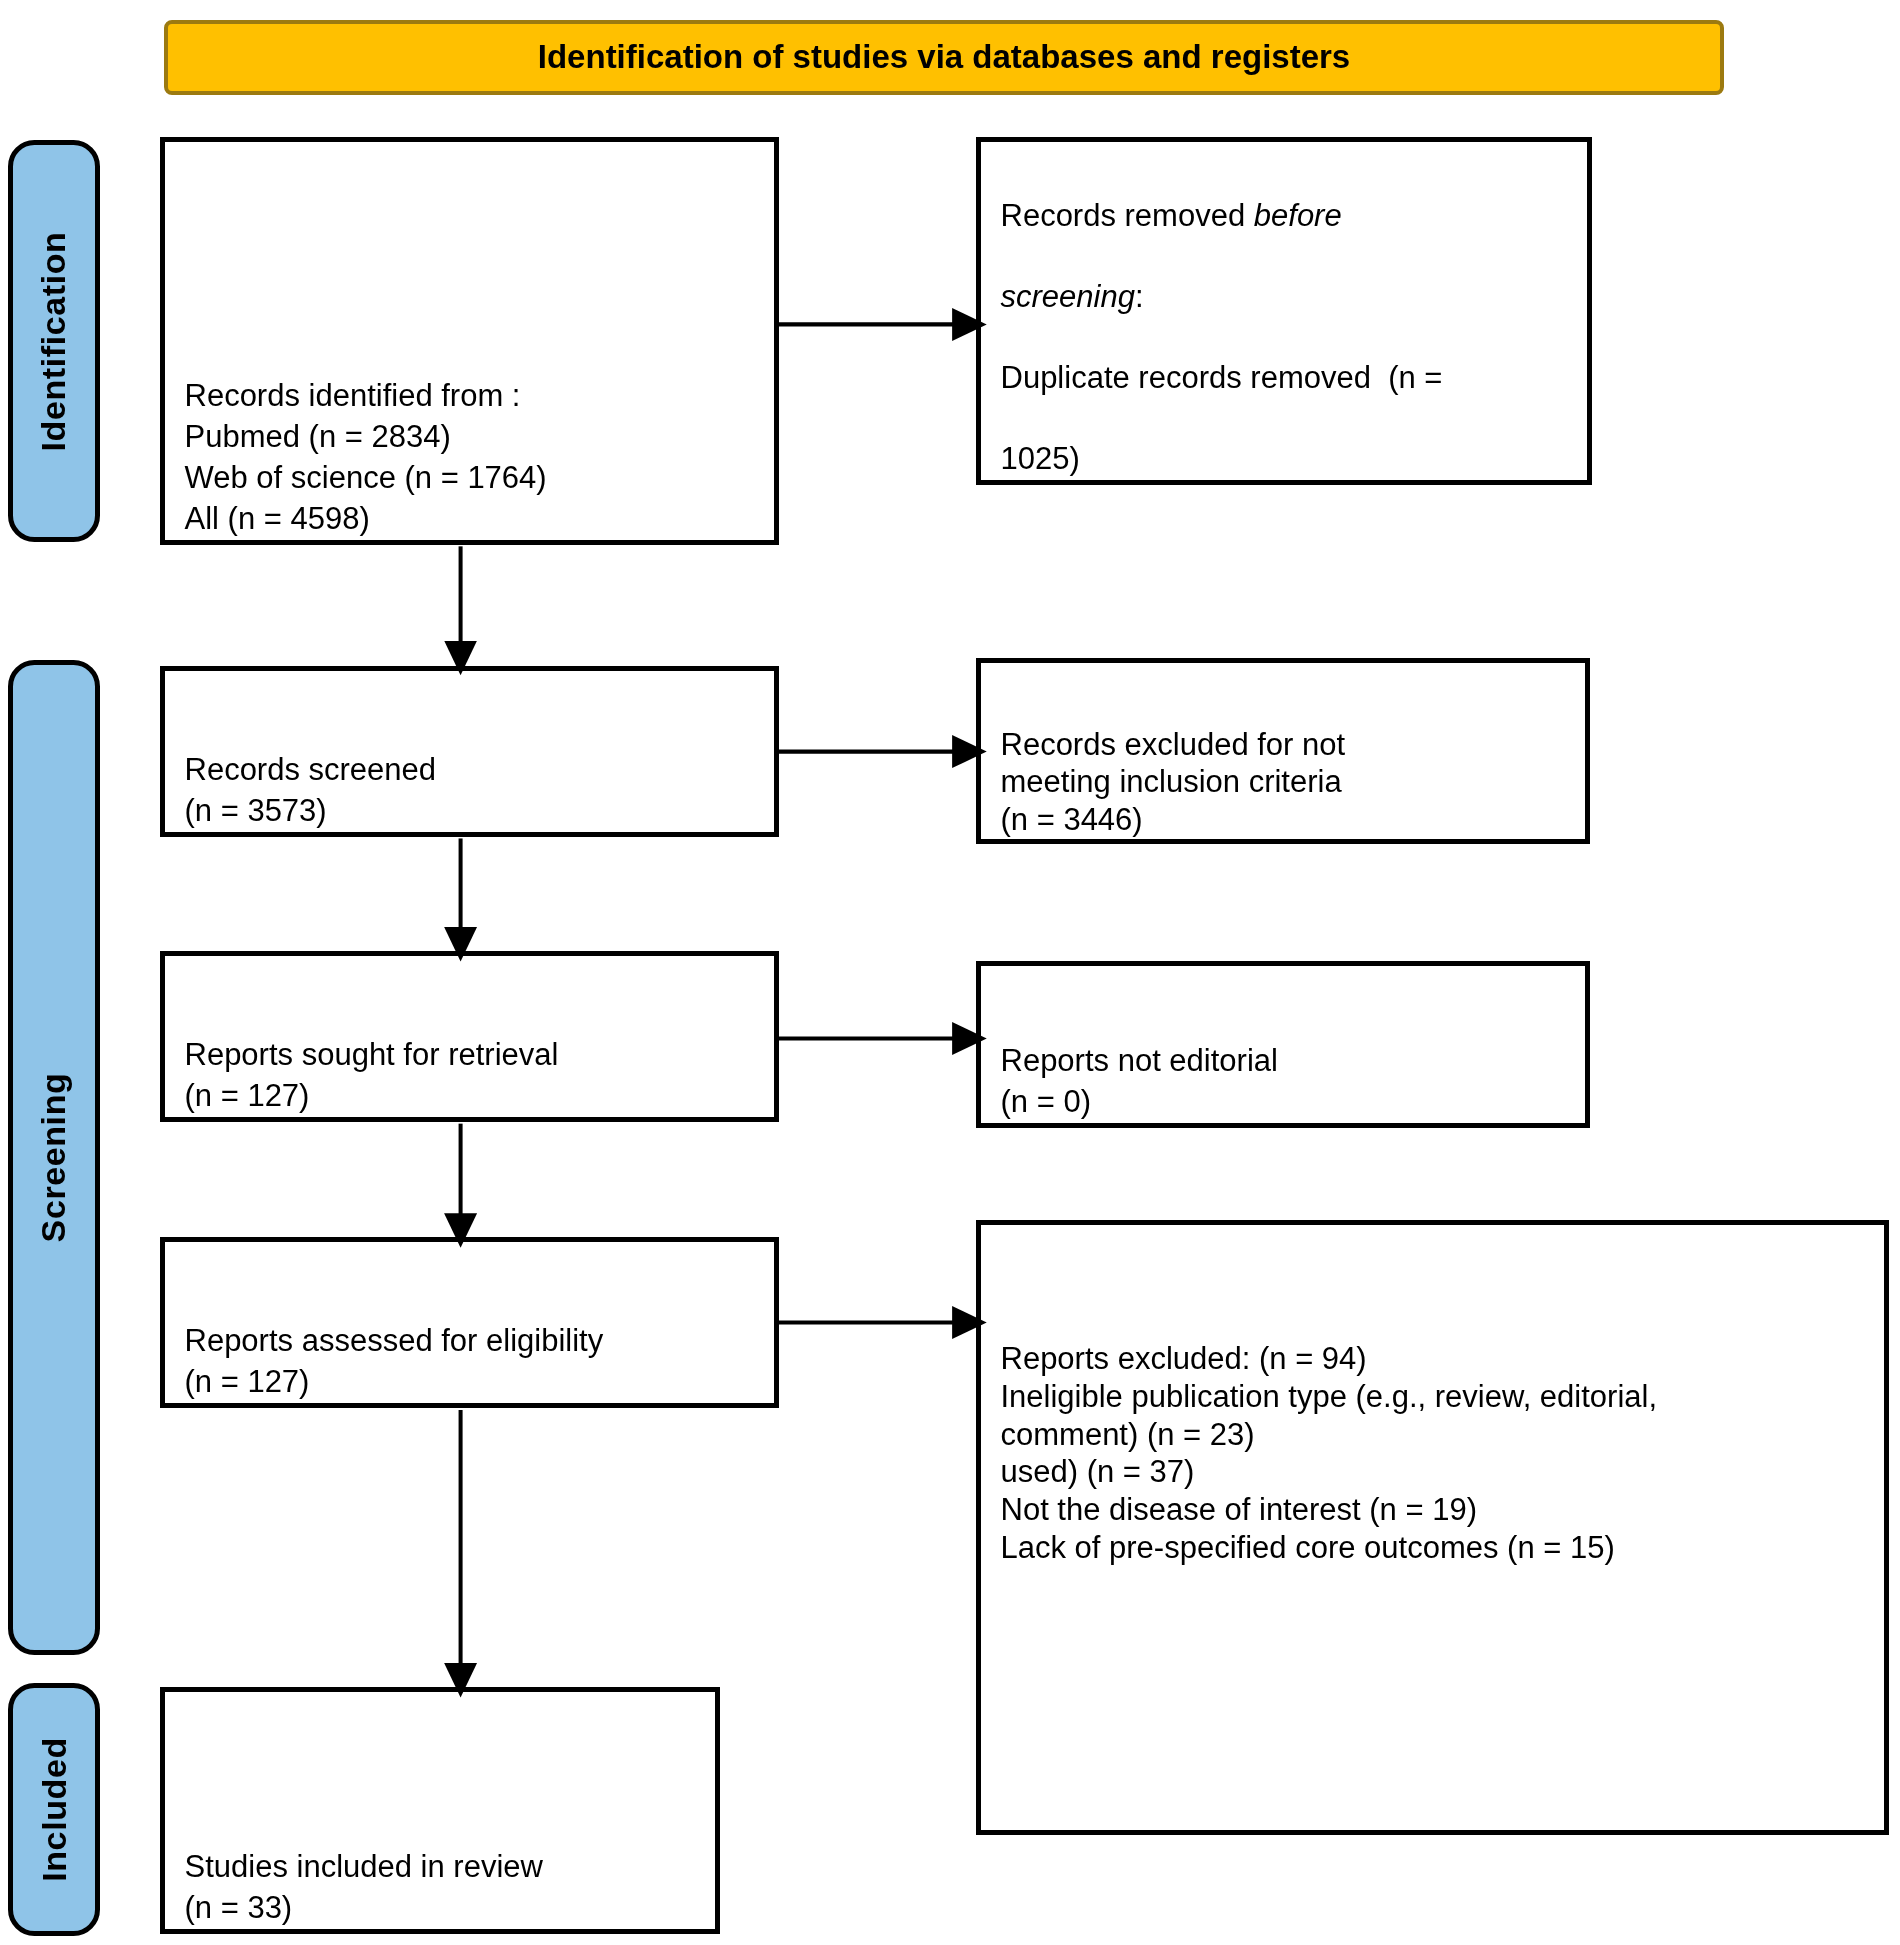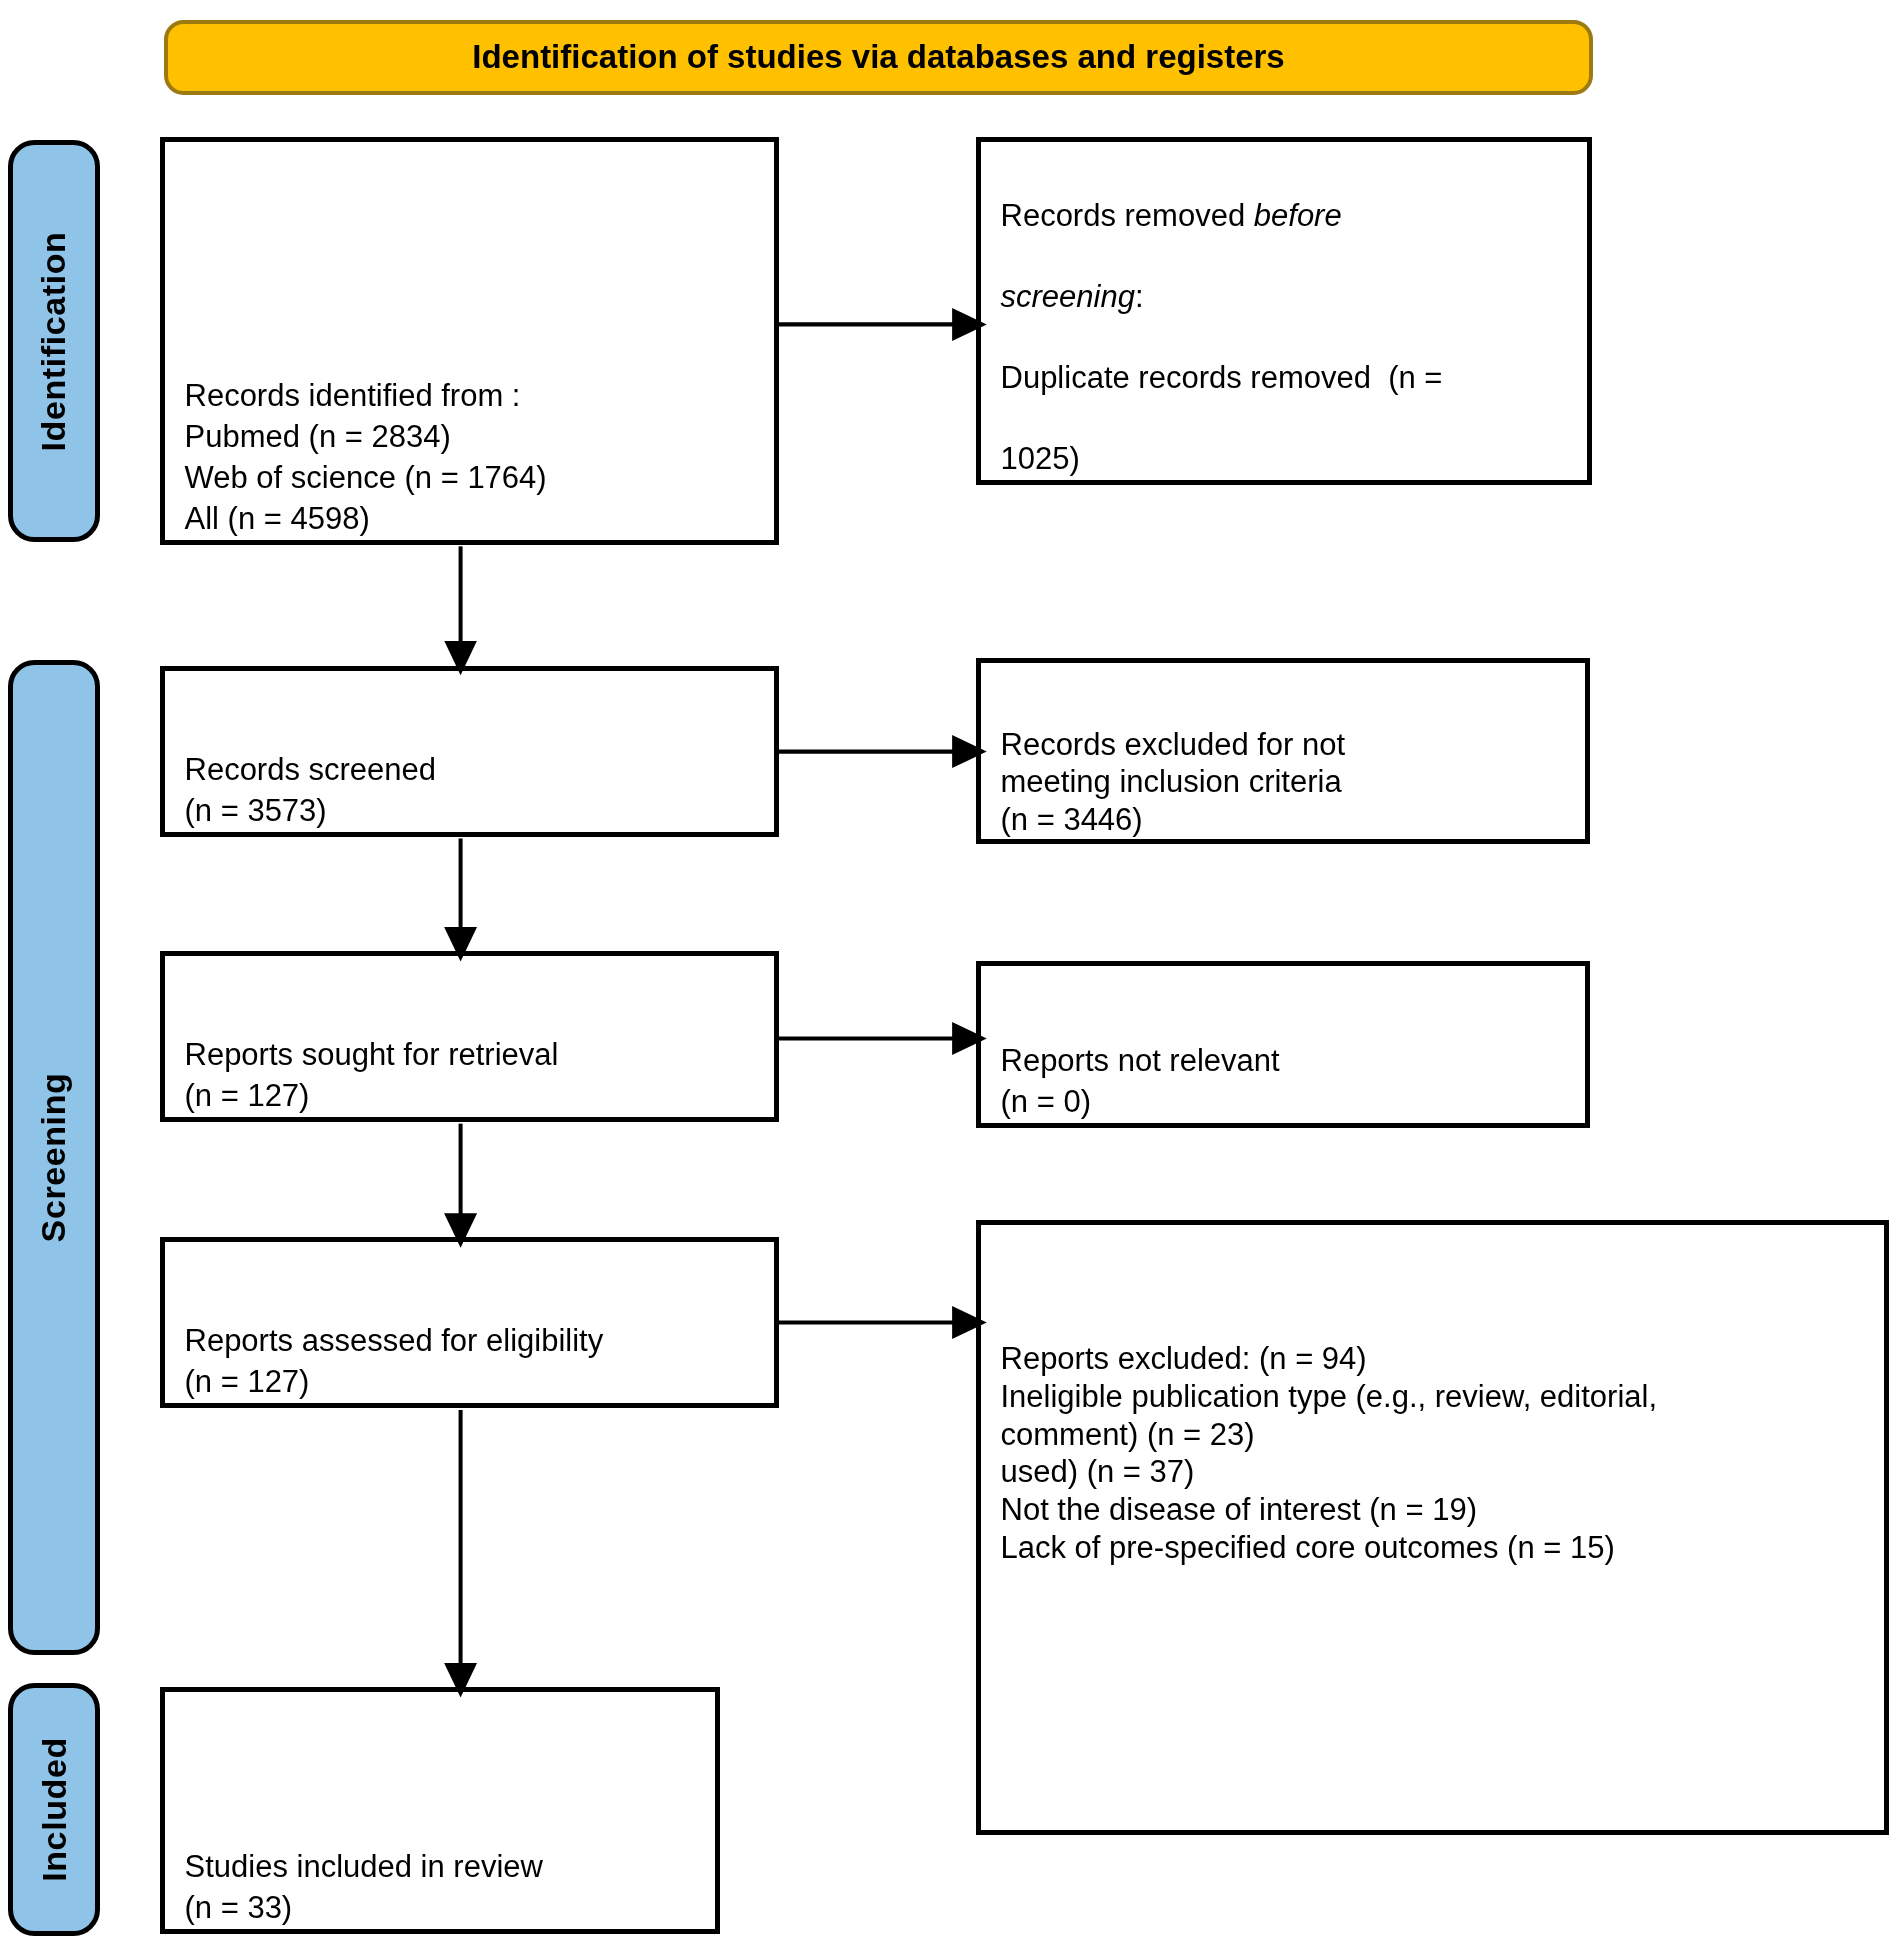--- a/index.html
+++ b/index.html
@@ -27,24 +27,25 @@
     box-sizing: border-box;
     display: flex;
     align-items: center;
     justify-content: center;
     font-weight: bold;
     color: #000000;
   }
   #banner-identification {
     left: 164px;
     top: 19.5px;
-    width: 1429px;
+    width: 1560px;
     height: 75px;
     font-size: 33px;
     letter-spacing: 0px;
+    border-radius: 8px;
   }
 
   
   .stage-rail {
     position: absolute;
     background: #8FC4E8;
     border: 5.2px solid #000000;
     border-radius: 26.4px;
     box-sizing: border-box;
     display: flex;
@@ -143,21 +144,21 @@
     <div class="line">meeting inclusion criteria</div>
     <div class="line">(n = 3446)</div>
   </div>
 
   <div class="flow-box" id="box-sought">
     <div class="line">Reports sought for retrieval</div>
     <div class="line">(n = 127)</div>
   </div>
 
   <div class="flow-box" id="box-not-retrieved">
-    <div class="line">Reports not relevant</div>
+    <div class="line">Reports not editorial</div>
     <div class="line">(n = 0)</div>
   </div>
 
   <div class="flow-box" id="box-assessed">
     <div class="line">Reports assessed for eligibility</div>
     <div class="line">(n = 127)</div>
   </div>
 
   <div class="flow-box tight" id="box-excluded-reports">
     <div class="line">Reports excluded: (n = 94)</div>

